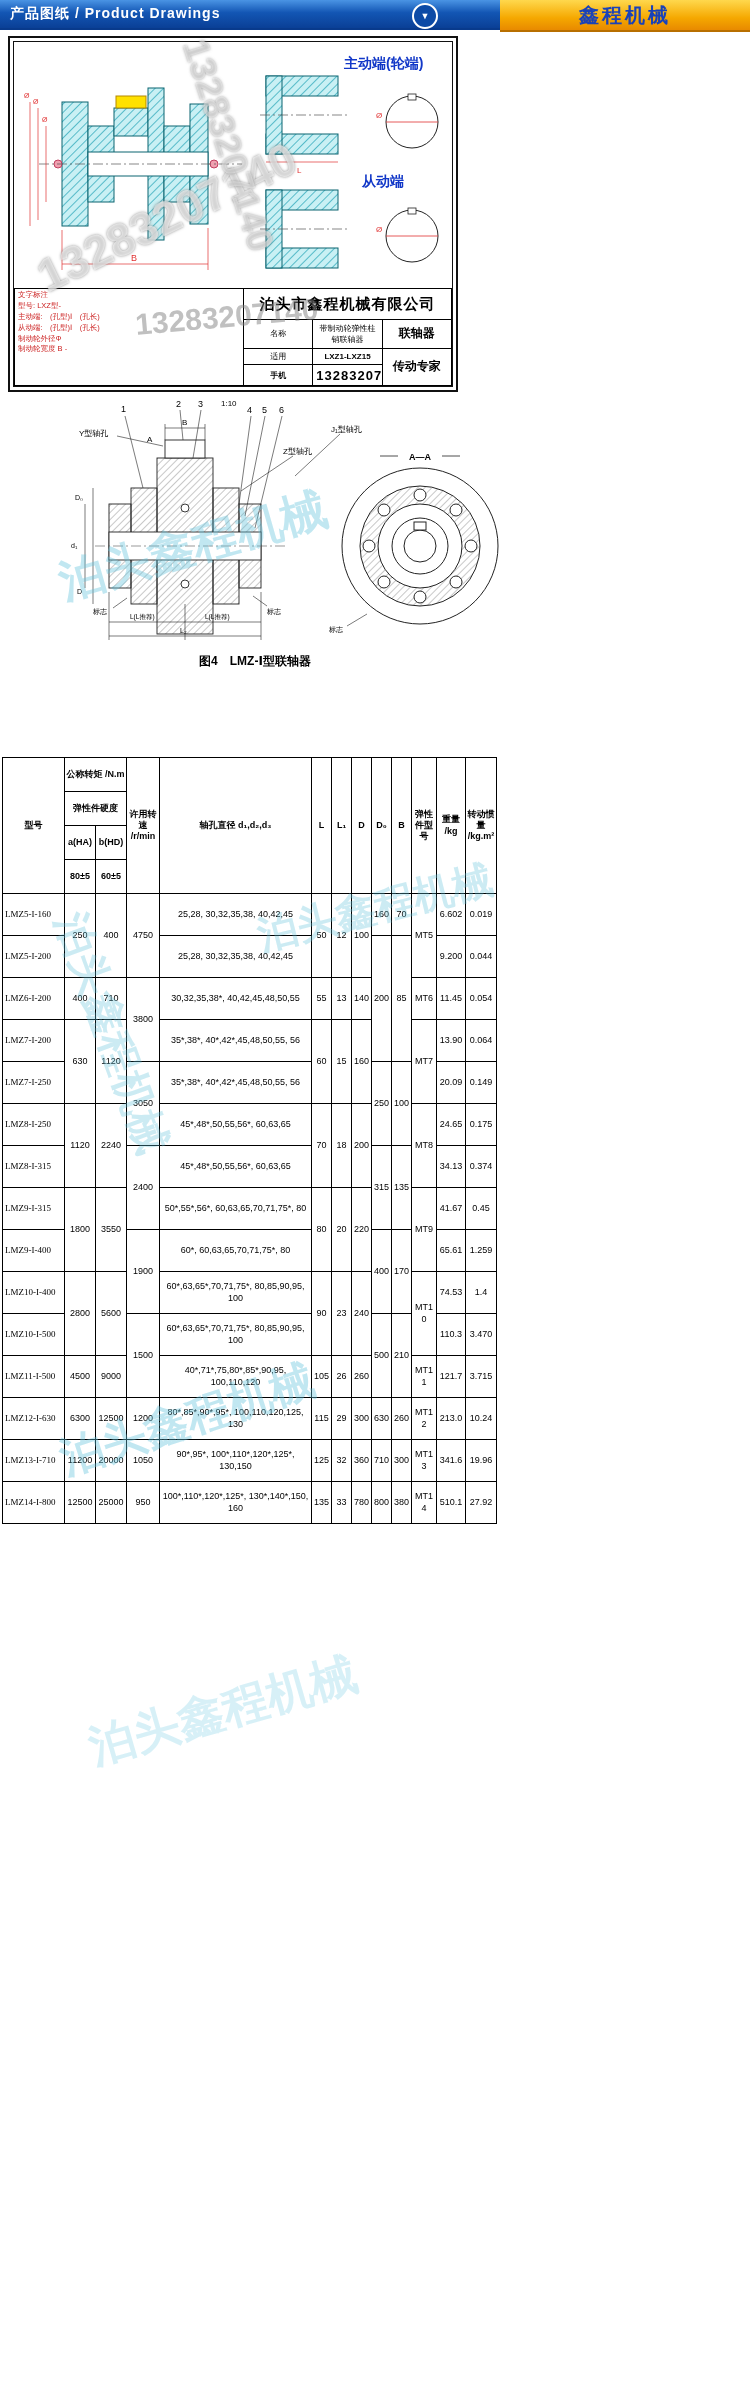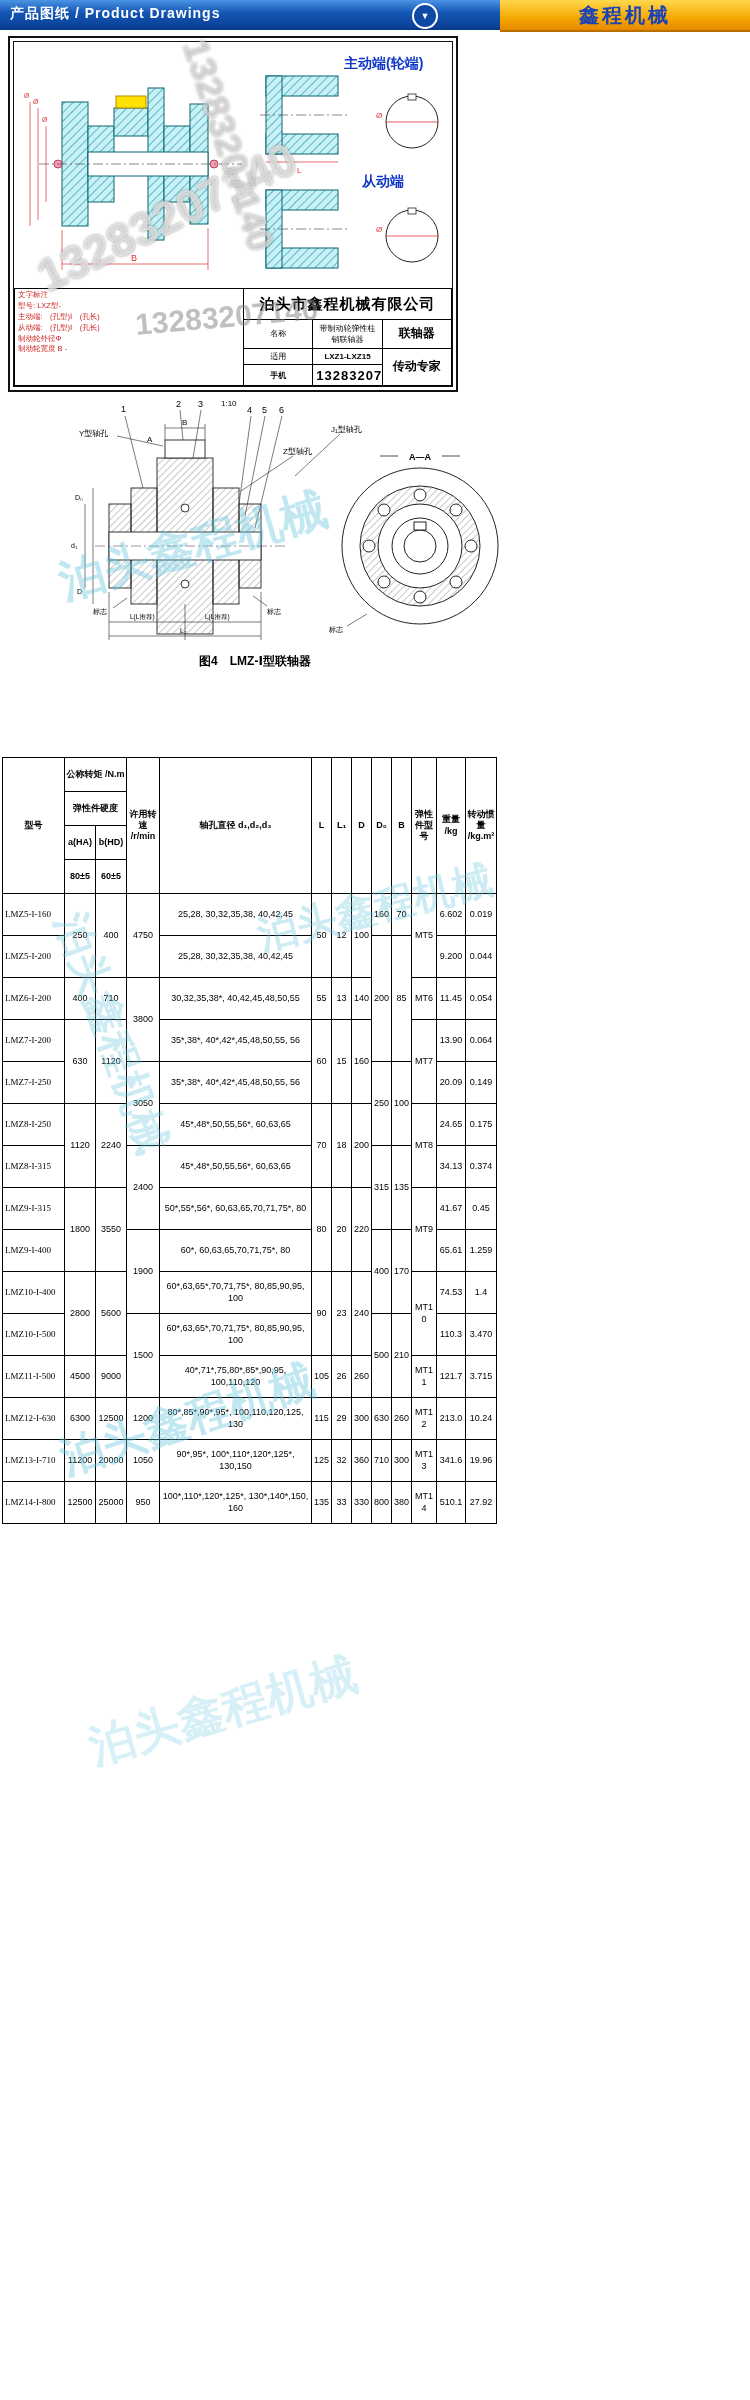--- a/index.html
+++ b/index.html
@@ -486,21 +486,21 @@
             <td>19.96</td>
           </tr>
           <tr>
             <td>LMZ14-I-800</td>
             <td>12500</td>
             <td>25000</td>
             <td>950</td>
             <td>100*,110*,120*,125*, 130*,140*,150, 160</td>
             <td>135</td>
             <td>33</td>
-            <td>330</td>
+            <td>780</td>
             <td>800</td>
             <td>380</td>
             <td>MT14</td>
             <td>510.1</td>
             <td>27.92</td>
           </tr>
         </tbody>
     </table>
   </div>
 

